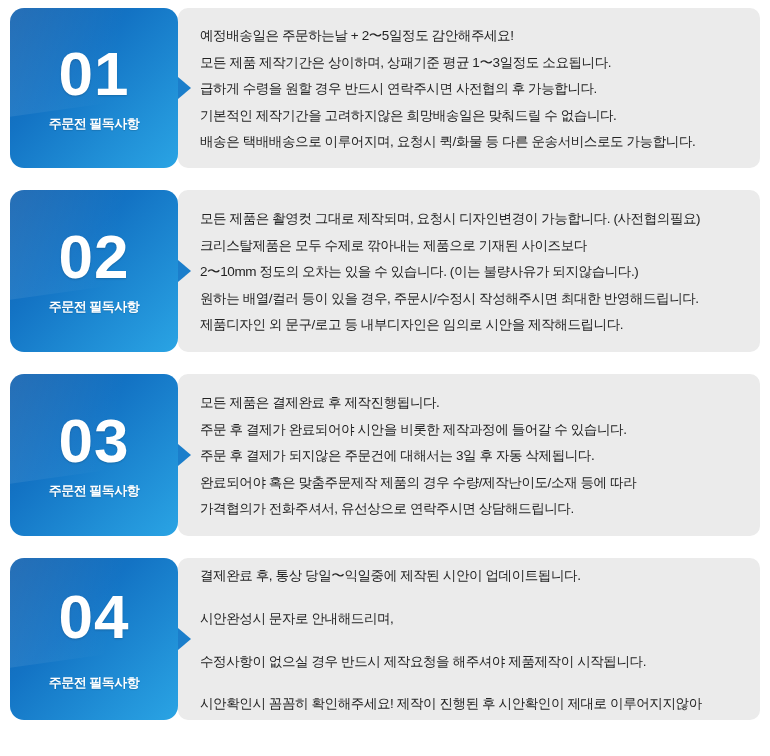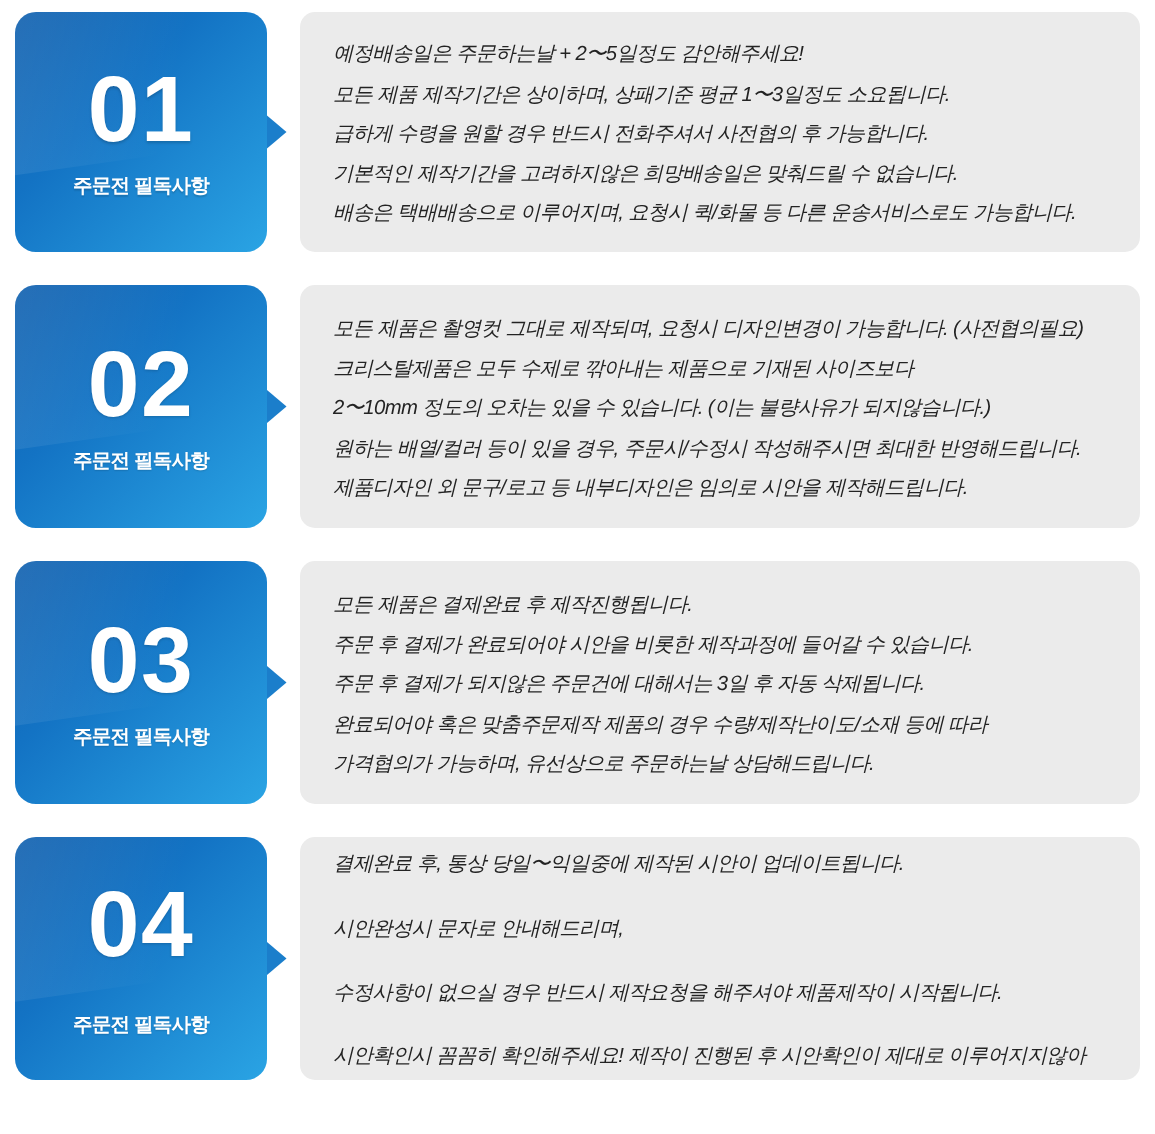--- a/index.html
+++ b/index.html
@@ -77,29 +77,27 @@
     margin-top: -11px;
     width: 0;
     height: 0;
     border-top: 11px solid transparent;
     border-bottom: 11px solid transparent;
     border-left: 13px solid #1b7ecb;
     z-index: 3;
   }
   .panel {
     flex: 1 1 auto;
-    margin-left: 22px;
     background: #ebebeb;
     border-radius: 10px;
     box-sizing: border-box;
     padding: 18px 20px 16px 22px;
     display: flex;
     flex-direction: column;
     justify-content: center;
-    font-style: italic;
   }
   .panel p {
     margin: 0 0 7px 0;
     font-size: 13.5px;
     line-height: 1.45;
     color: #232323;
     letter-spacing: -0.4px;
     white-space: nowrap;
   }
   .panel p:last-child {
@@ -120,21 +118,21 @@
 
   <div class="block block-1">
     <div class="badge">
       <div class="badge-num">01</div>
       <div class="badge-label">주문전 필독사항</div>
     </div>
     <div class="arrow"></div>
     <div class="panel">
       <p>예정배송일은 주문하는날 + 2〜5일정도 감안해주세요!</p>
       <p>모든 제품 제작기간은 상이하며, 상패기준 평균 1〜3일정도 소요됩니다.</p>
-      <p>급하게 수령을 원할 경우 반드시 전화주셔서 사전협의 후 가능합니다.</p>
+      <p>급하게 수령을 원할 경우 반드시 연락주시면 사전협의 후 가능합니다.</p>
       <p>기본적인 제작기간을 고려하지않은 희망배송일은 맞춰드릴 수 없습니다.</p>
       <p>배송은 택배배송으로 이루어지며, 요청시 퀵/화물 등 다른 운송서비스로도 가능합니다.</p>
     </div>
   </div>
 
   <div class="block block-2">
     <div class="badge">
       <div class="badge-num">02</div>
       <div class="badge-label">주문전 필독사항</div>
     </div>
@@ -152,21 +150,21 @@
     <div class="badge">
       <div class="badge-num">03</div>
       <div class="badge-label">주문전 필독사항</div>
     </div>
     <div class="arrow"></div>
     <div class="panel">
       <p>모든 제품은 결제완료 후 제작진행됩니다.</p>
       <p>주문 후 결제가 완료되어야 시안을 비롯한 제작과정에 들어갈 수 있습니다.</p>
       <p>주문 후 결제가 되지않은 주문건에 대해서는 3일 후 자동 삭제됩니다.</p>
       <p>완료되어야 혹은 맞춤주문제작 제품의 경우 수량/제작난이도/소재 등에 따라</p>
-      <p>가격협의가 가능하며, 유선상으로 주문하는날 상담해드립니다.</p>
+      <p>가격협의가 전화주셔서, 유선상으로 연락주시면 상담해드립니다.</p>
     </div>
   </div>
 
   <div class="block block-4">
     <div class="badge">
       <div class="badge-num">04</div>
       <div class="badge-label">주문전 필독사항</div>
     </div>
     <div class="arrow"></div>
     <div class="panel">

